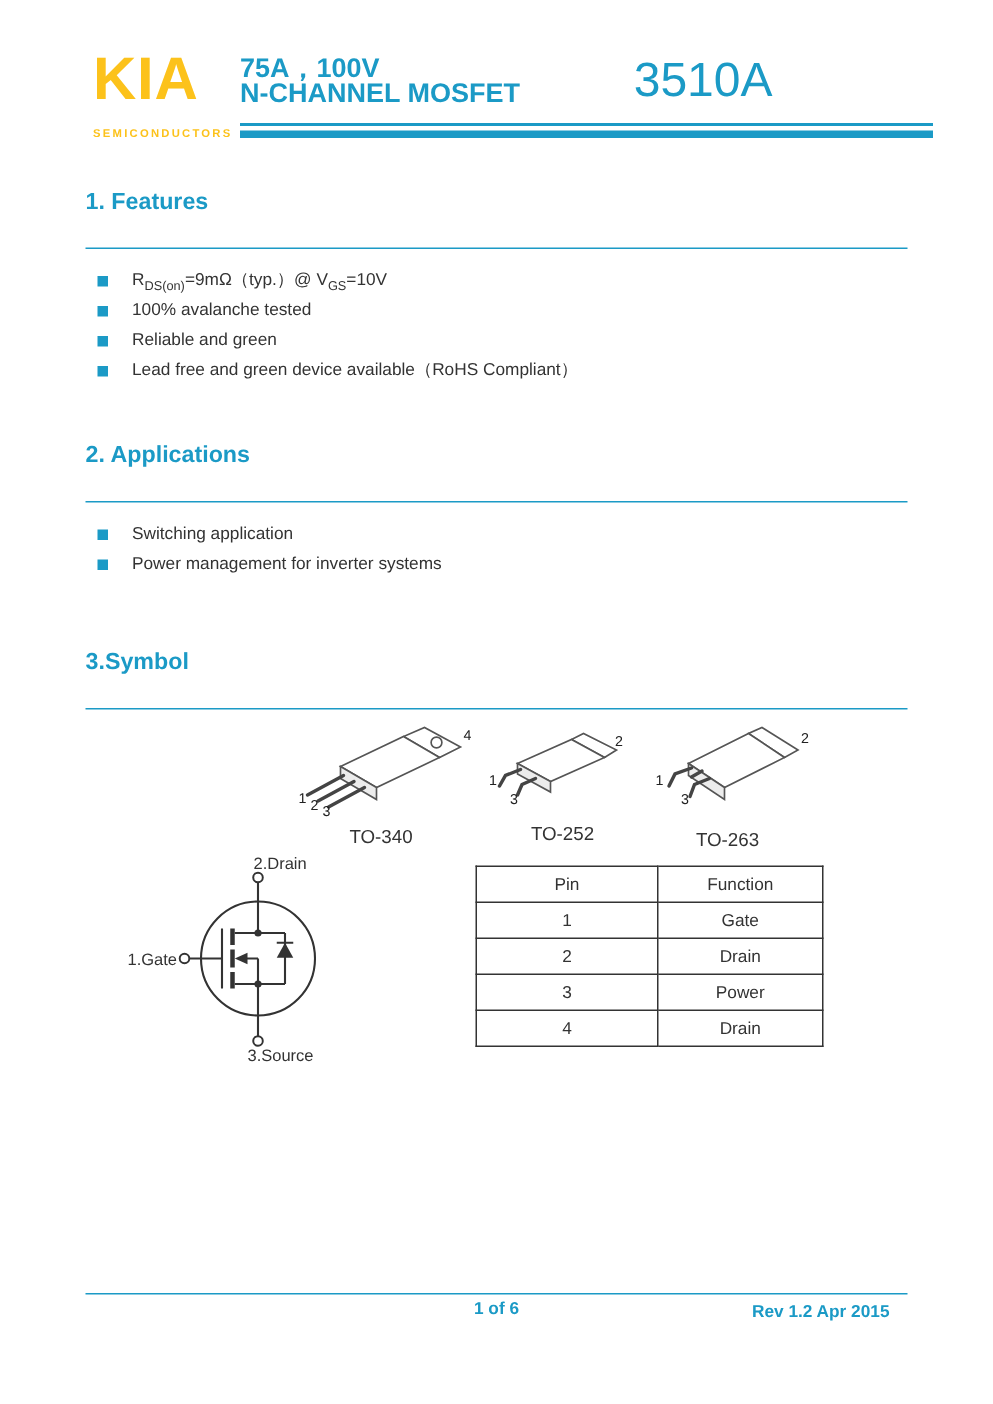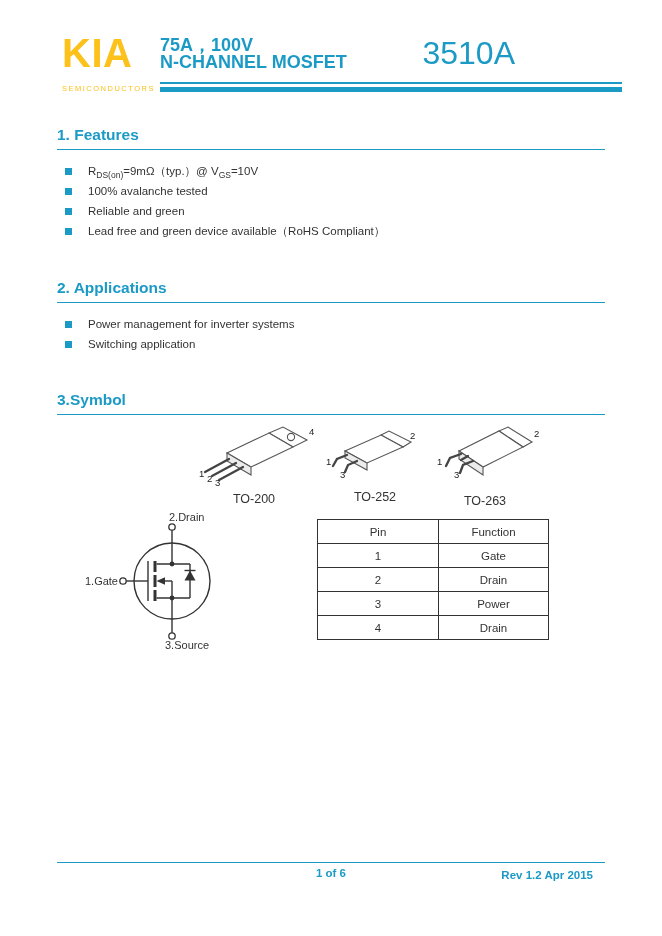--- a/index.html
+++ b/index.html
@@ -9,35 +9,35 @@
   html,body{margin:0;padding:0;background:#fff;}
   .page{
     position:relative;width:662px;height:936px;background:#fff;overflow:hidden;
     font-family:"Liberation Sans",sans-serif;color:#333;
   }
   
   header{position:absolute;left:0;top:0;width:573px;height:96px;}
   .logo{position:absolute;left:62px;top:33px;color:var(--logo-yellow);
         font-size:40px;font-weight:900;line-height:1;letter-spacing:0.5px;}
   .logo-sub{position:absolute;left:62px;top:84px;color:var(--logo-yellow);
-        font-size:7.5px;letter-spacing:1.5px;font-weight:400;}
+        font-size:7.5px;letter-spacing:1.5px;font-weight:700;}
   .head-mid{position:absolute;left:160px;top:37px;color:var(--accent);
         font-size:18px;font-weight:700;line-height:17px;}
   .part-no{position:absolute;right:58px;top:37px;color:var(--accent);
         font-size:32px;font-weight:400;line-height:1;}
   .head-rule{position:absolute;left:160px;top:82px;width:462px;}
   .head-rule .thin{height:1.5px;background:var(--accent);}
   .head-rule .thick{height:5px;background:var(--accent);margin-top:3px;}
   
   main{position:absolute;left:57px;top:96px;width:548px;}
   section h2{margin:0;color:var(--accent);font-size:15.5px;font-weight:700;
-        padding-bottom:5px;border-bottom:1.5px solid var(--accent);}
+        padding-bottom:21px;border-bottom:1.5px solid var(--accent);}
   #sec-features h2{margin-top:30px;}
   #sec-applications h2{margin-top:38px;}
-  #sec-symbol h2{margin-top:37px;}
+  #sec-symbol h2{margin-top:47px;}
   ul.bullet-list{list-style:none;margin:11px 0 0 0;padding:0;}
   ul.bullet-list li{position:relative;padding-left:31px;font-size:11.5px;
         line-height:20px;color:#333;}
   ul.bullet-list li .bullet{position:absolute;left:8px;top:6.5px;width:7px;height:7px;
         background:var(--accent);}
   ul.bullet-list sub{font-size:8.5px;line-height:0;}
   
   .packages{position:relative;height:82px;margin-top:8px;}
   .packages figure{position:absolute;margin:0;text-align:center;}
   .packages figcaption{font-size:12.5px;color:#333;margin-top:1px;}
@@ -98,22 +98,22 @@
           <li><span class="bullet"></span><span>R</span><sub>DS(on)</sub><span>=9mΩ（typ.）@ V</span><sub>GS</sub><span>=10V</span></li>
           <li><span class="bullet"></span><span>100% avalanche tested</span></li>
           <li><span class="bullet"></span><span>Reliable and green</span></li>
           <li><span class="bullet"></span><span>Lead free and green device available（RoHS Compliant）</span></li>
         </ul>
     </section>
 
     <section id="sec-applications">
       <h2>2. Applications</h2>
       <ul class="bullet-list">
+          <li><span class="bullet"></span><span>Switching application</span></li>
           <li><span class="bullet"></span><span>Power management for inverter systems</span></li>
-          <li><span class="bullet"></span><span>Switching application</span></li>
         </ul>
     </section>
 
     <section id="sec-symbol">
       <h2>3.Symbol</h2>
 
       <div class="packages">
 
         <figure id="fig-to220">
           <svg width="130" height="64" viewBox="0 0 130 64">
@@ -122,21 +122,21 @@
             <polygon class="pkg-line" points="30,30 72,10 96,24 54,44"></polygon>
             <polygon class="pkg-front" points="30,30 54,44 54,52 30,38"></polygon>
             <line class="pkg-lead" x1="32" y1="36" x2="8" y2="49"></line>
             <line class="pkg-lead" x1="39" y1="40" x2="15" y2="53"></line>
             <line class="pkg-lead" x1="46" y1="44" x2="22" y2="57"></line>
             <text class="pkg-pin" x="2" y="54">1</text>
             <text class="pkg-pin" x="10" y="59">2</text>
             <text class="pkg-pin" x="18" y="63">3</text>
             <text class="pkg-pin" x="112" y="12">4</text>
           </svg>
-          <figcaption>TO-200</figcaption>
+          <figcaption>TO-340</figcaption>
         </figure>
 
         <figure id="fig-to252">
           <svg width="100" height="58" viewBox="0 0 100 58">
             <polygon class="pkg-line" points="56,8 78,20 86,15 64,4"></polygon>
             <polygon class="pkg-line" points="20,24 56,8 78,20 42,36"></polygon>
             <polygon class="pkg-front" points="20,24 42,36 42,43 20,31"></polygon>
             <polyline class="pkg-lead" points="22,28 12,32 8,39"></polyline>
             <polyline class="pkg-lead" points="32,34 23,38 20,45"></polyline>
             <text class="pkg-pin" x="1" y="38">1</text>

